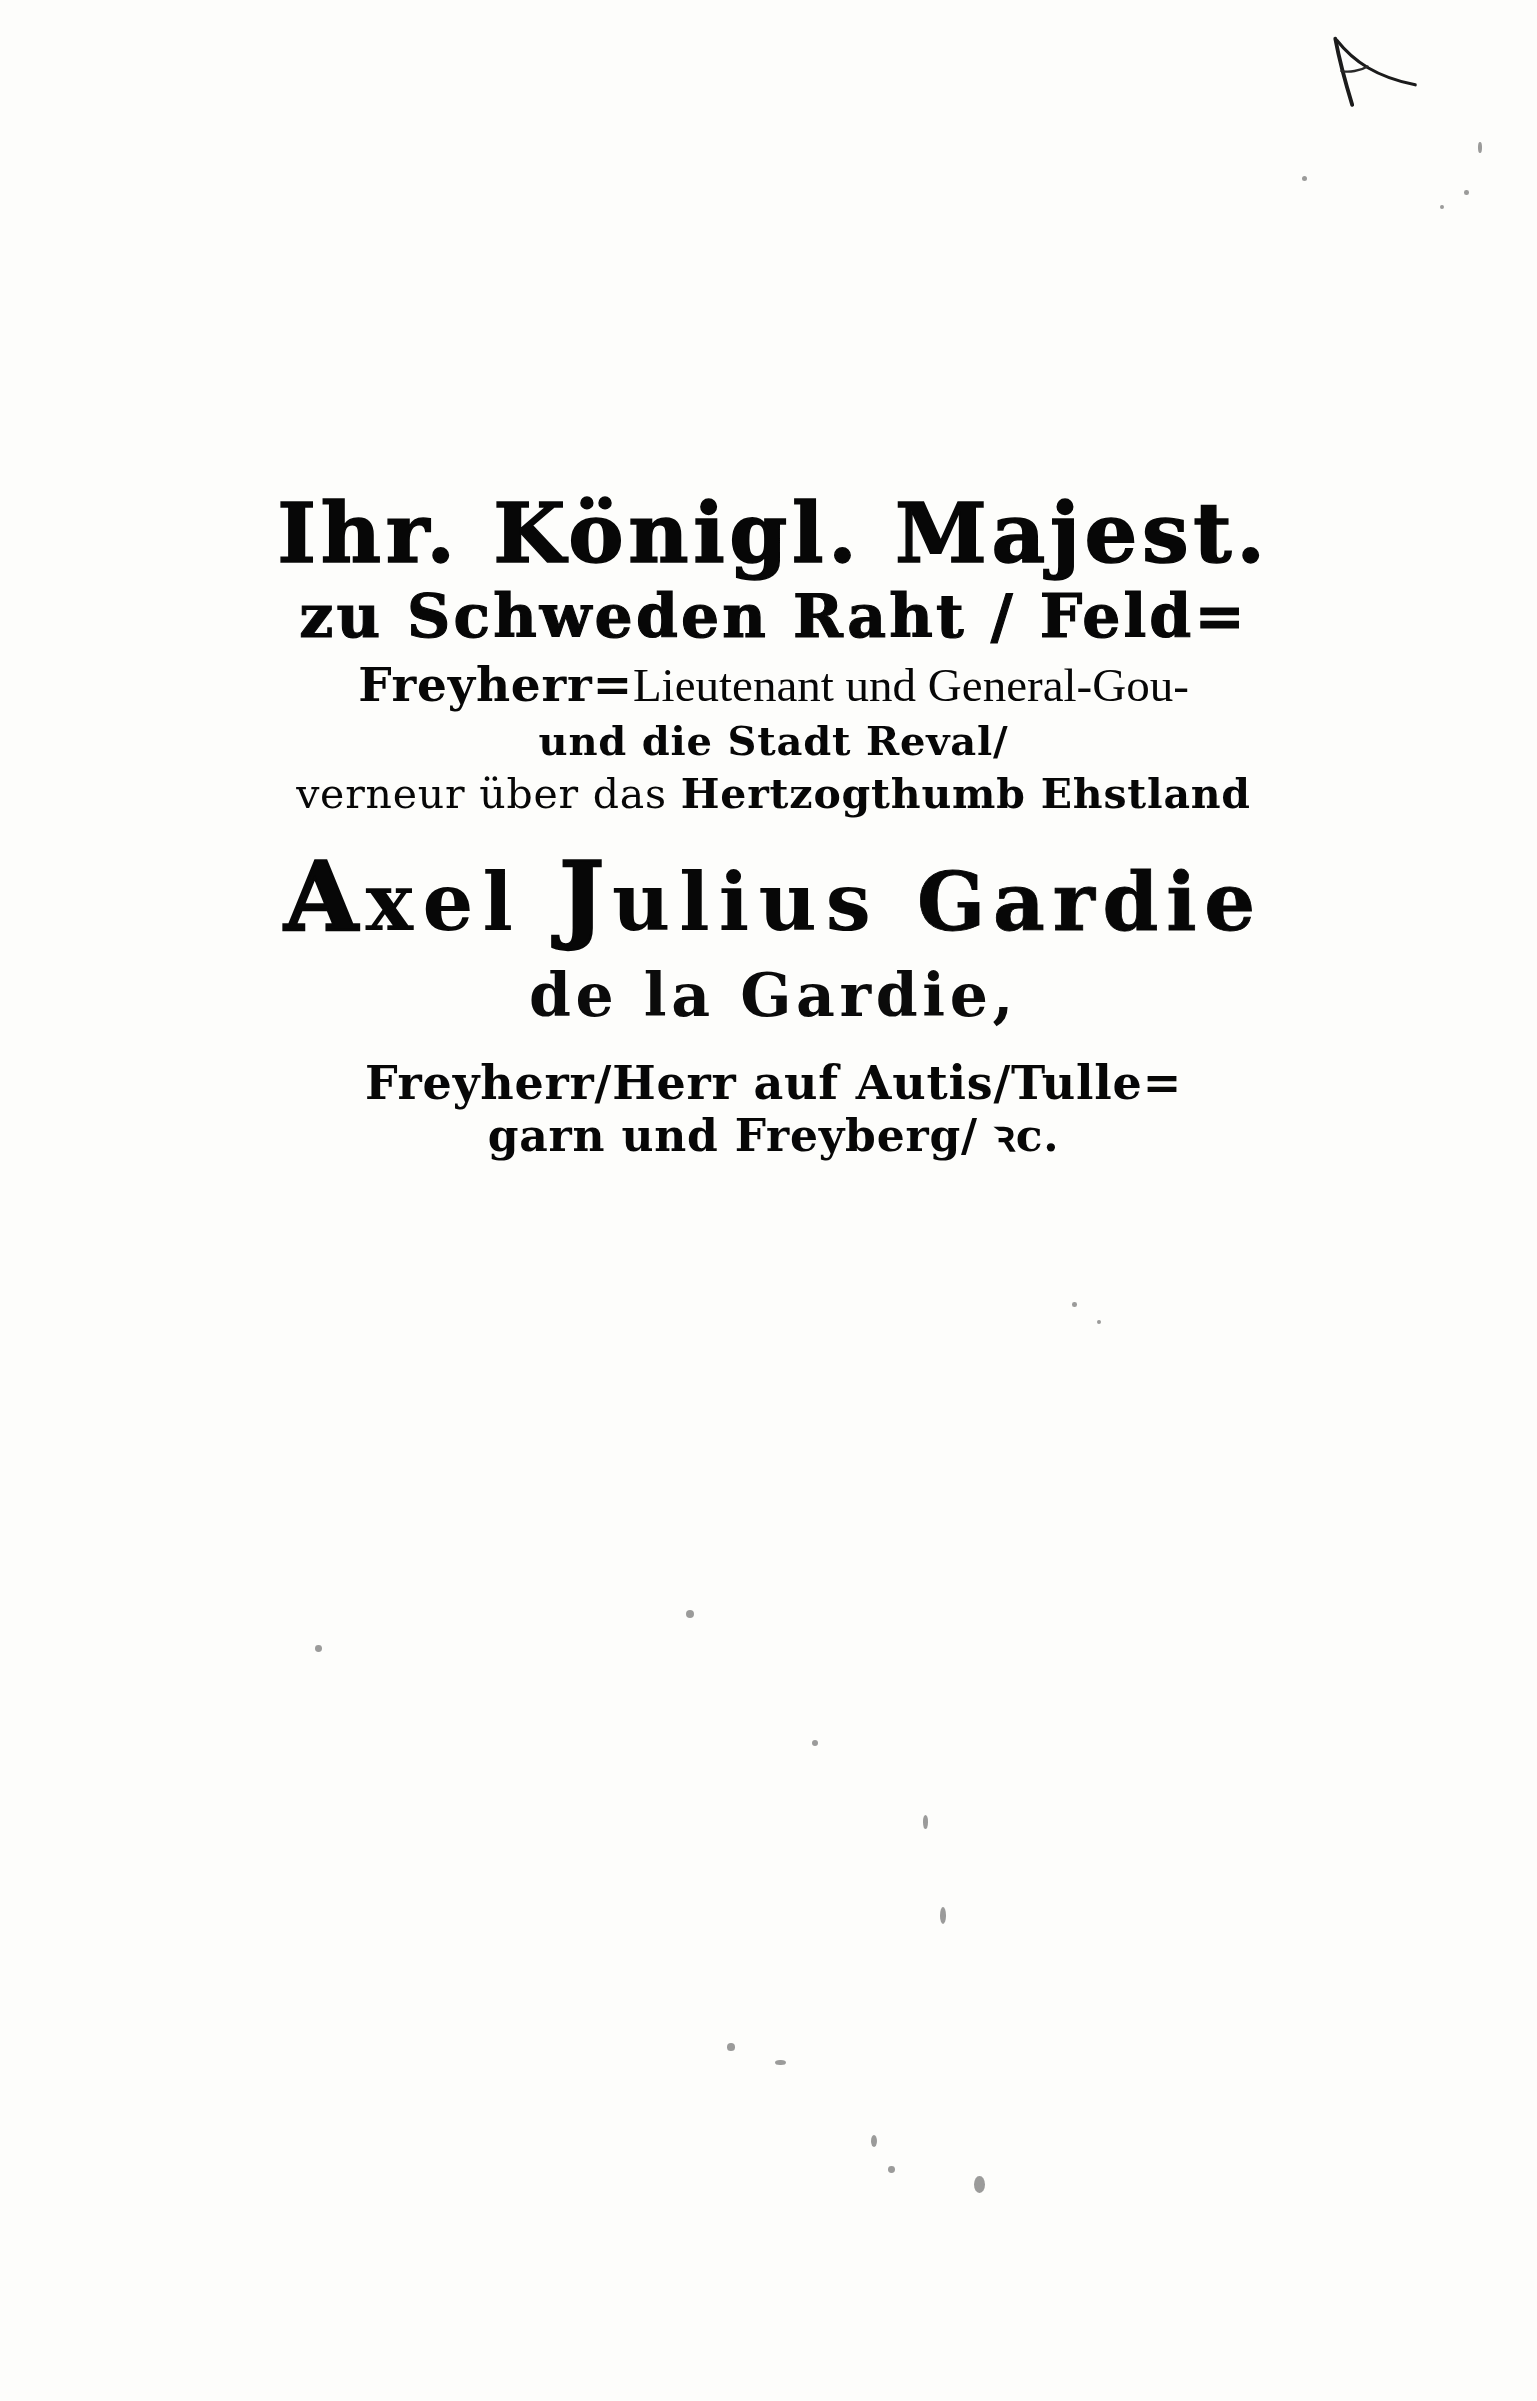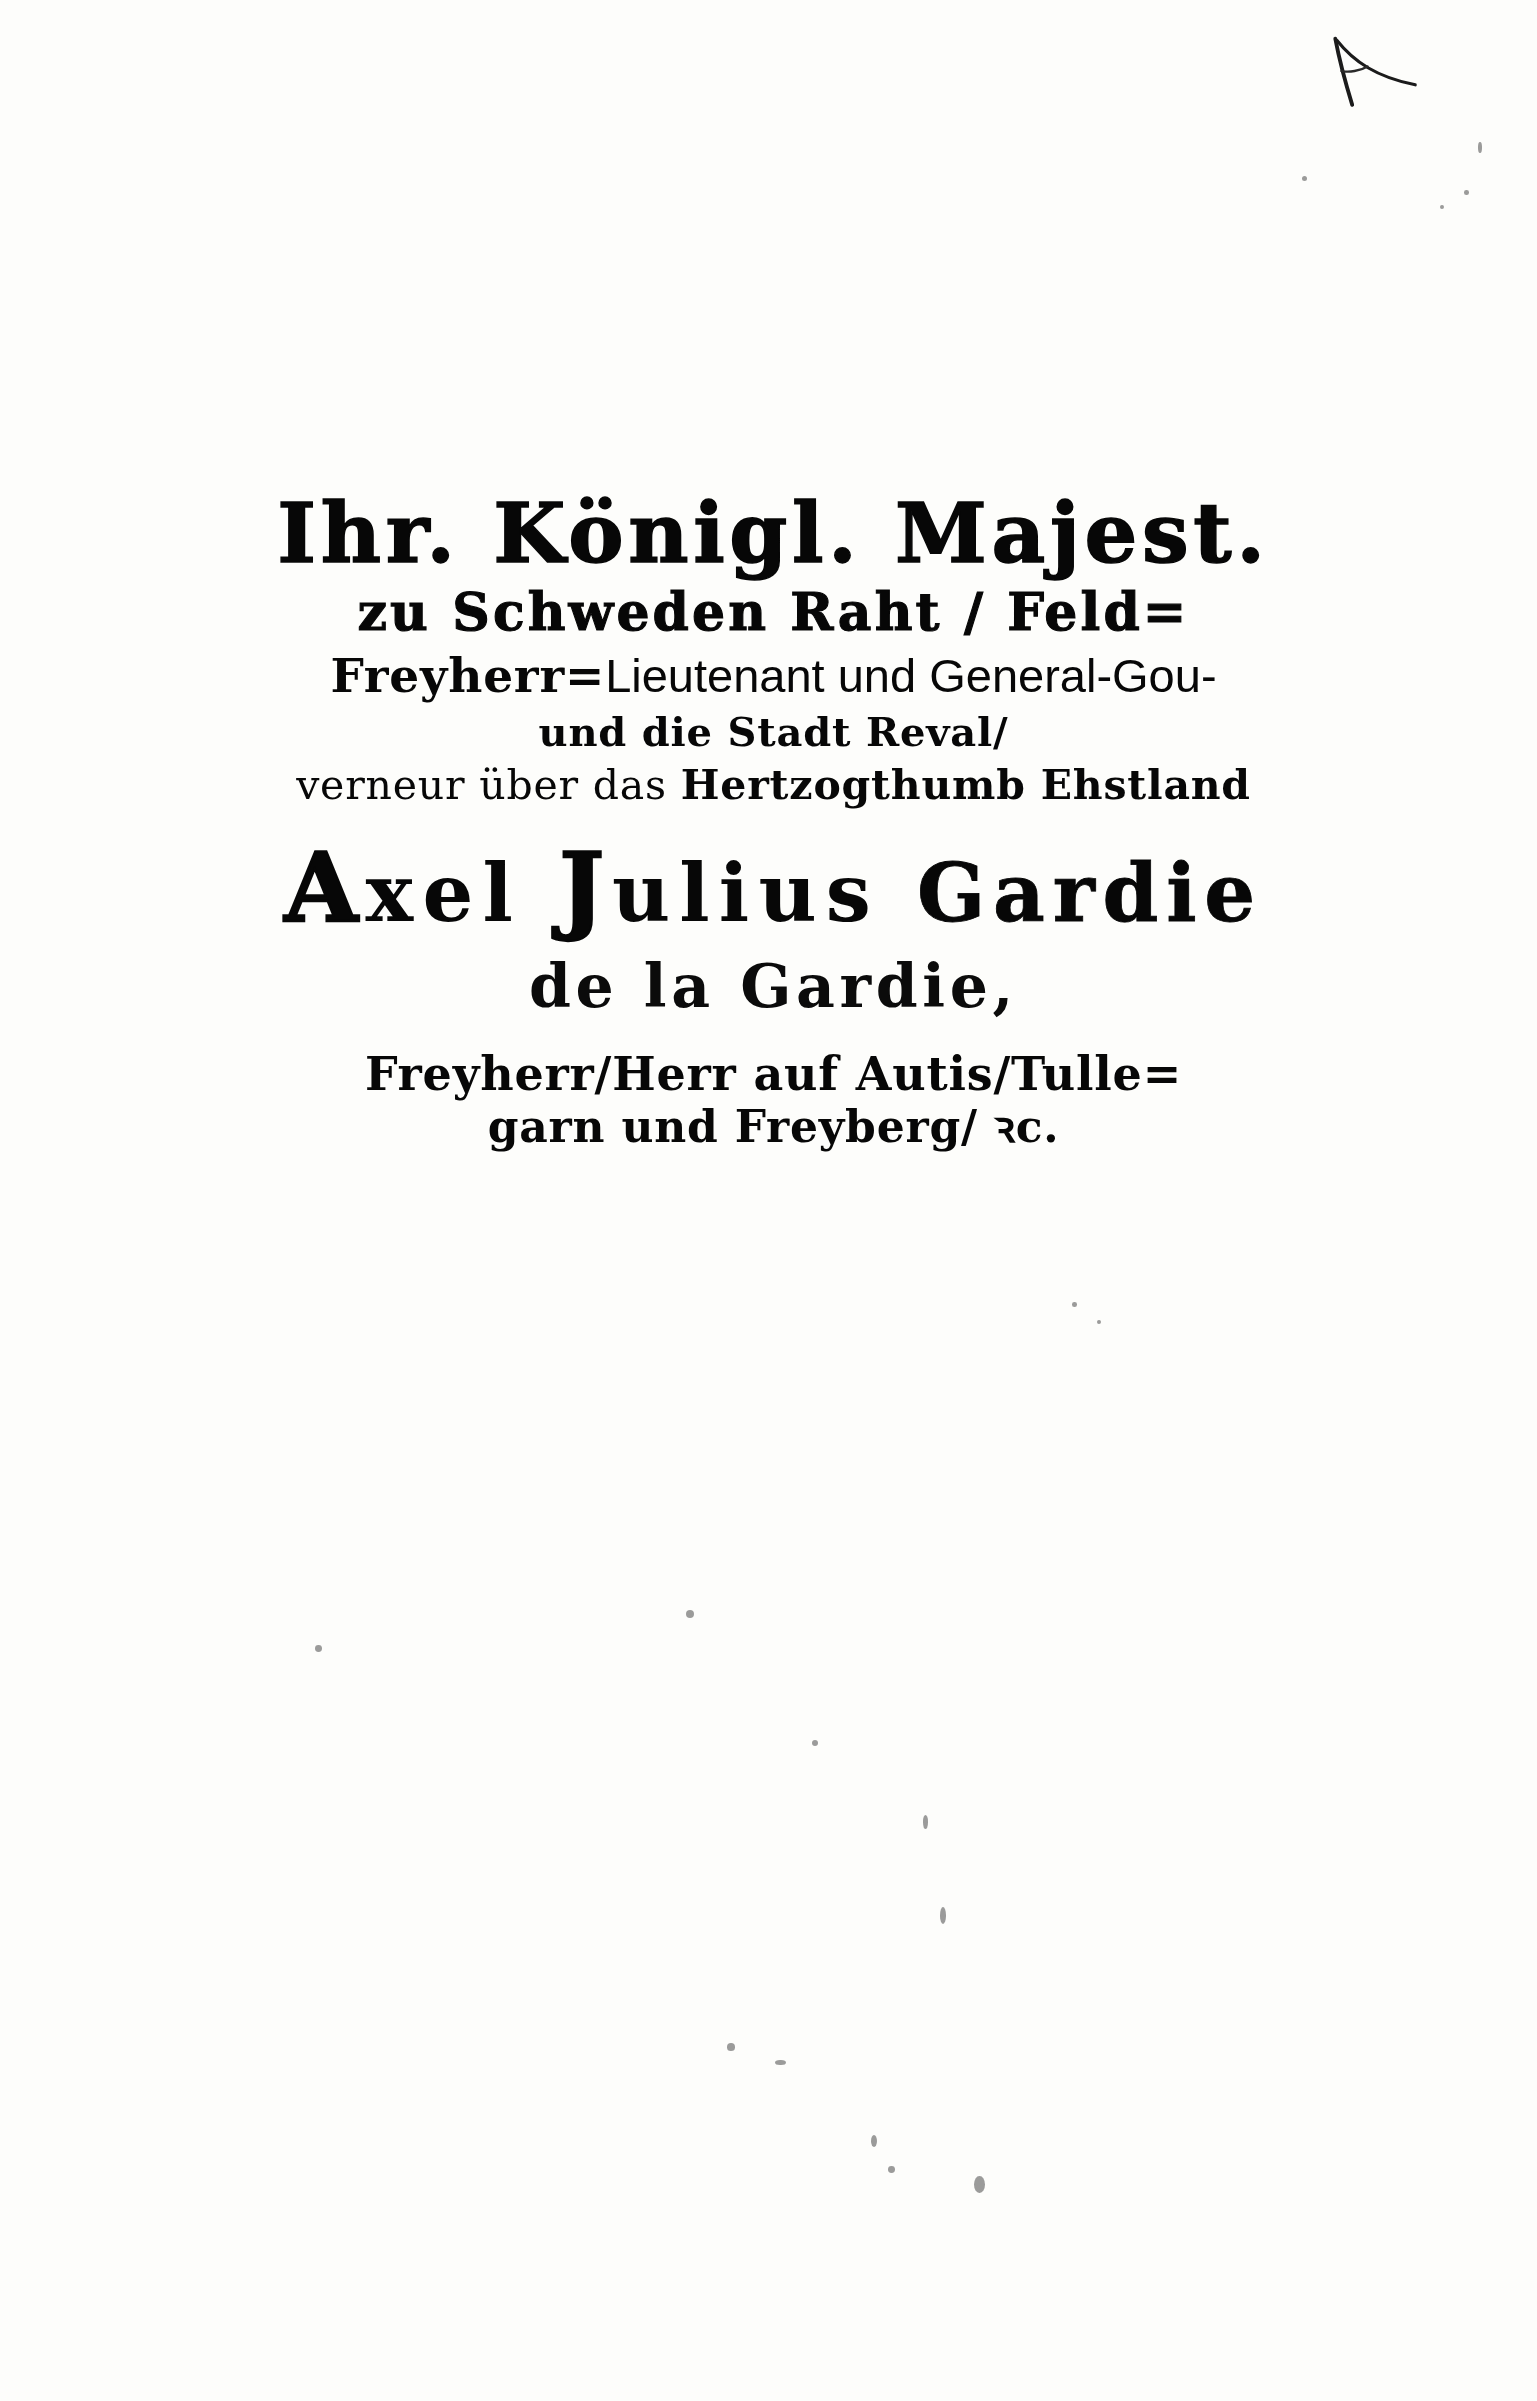--- a/index.html
+++ b/index.html
@@ -58,35 +58,35 @@
   }
 
   .line-1 {
     font-size: 83px;
     line-height: 1.06;
     letter-spacing: 4.6px;
     font-weight: bold;
     -webkit-text-stroke: 1.5px #070707;
   }
   .line-2 {
-    font-size: 52px;
+    font-size: 60px;
     line-height: 1.12;
     letter-spacing: 3.1px;
     margin-top: 4.6px;
     -webkit-text-stroke: 1.1px #070707;
   }
   .line-3 {
     font-size: 47px;
     line-height: 1.2;
     letter-spacing: 0.8px;
     margin-top: 7.7px;
     font-weight: bold;
   }
   .line-3 .roman {
-    font-family: Liberation Sans, sans-serif;
+    font-family: Liberation Serif, serif;
     font-weight: normal;
     letter-spacing: 0px;
   }
   .line-4 {
     font-size: 41px;
     line-height: 1.2;
     letter-spacing: 0.8px;
     margin-top: 4.6px;
   }
   .line-4 .roman {

